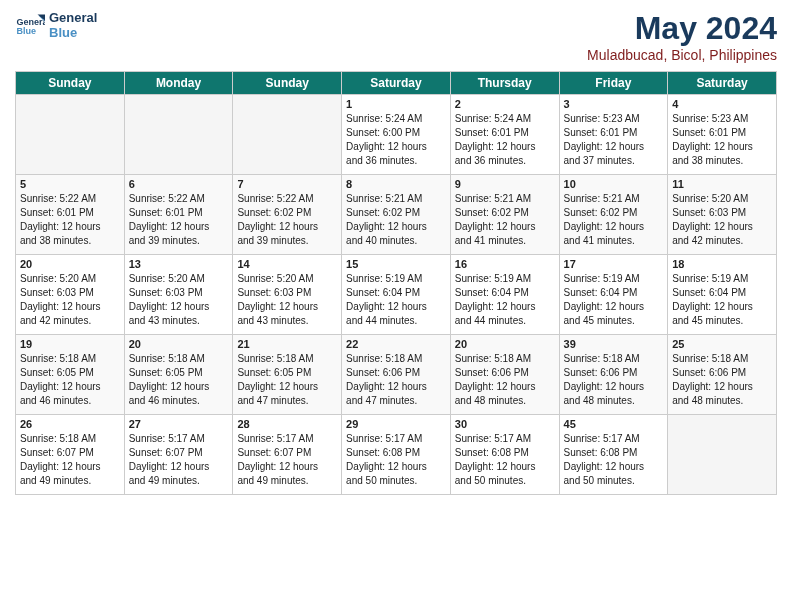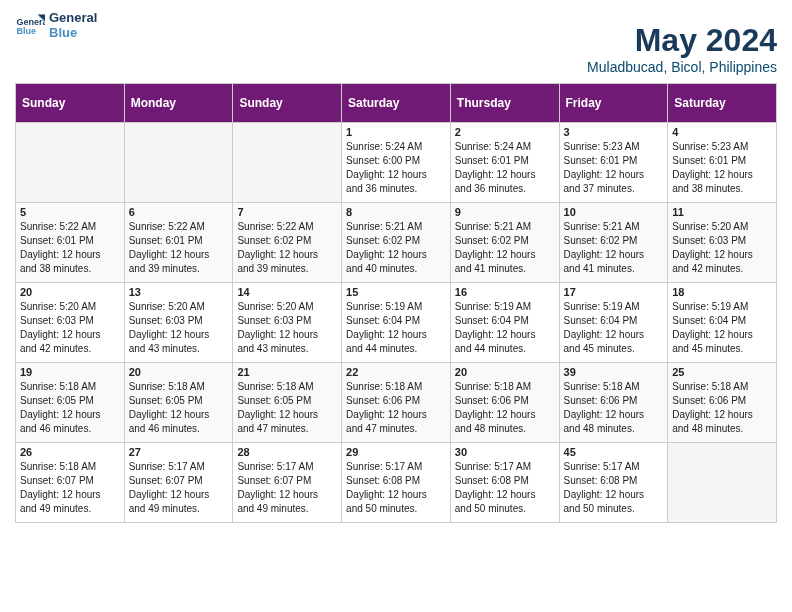--- a/index.html
+++ b/index.html
@@ -2,24 +2,24 @@
 <html><head>
   <meta charset="utf-8">
   <style>
     * { box-sizing: border-box; margin: 0; padding: 0; }
     body { font-family: Arial, sans-serif; background: #fff; width: 792px; height: 612px; overflow: hidden; }
     .page { width: 792px; min-height: 612px; padding: 10px 15px; }
     .header { display: flex; justify-content: space-between; align-items: flex-start; margin-bottom: 8px; }
     .logo { display: flex; align-items: center; }
     .logo-icon { width: 30px; height: 30px; margin-right: 4px; }
     .title-block { text-align: right; }
-    .month-title { font-size: 32px; font-weight: bold; color: #1a3a5c; margin-top: 12px; }
-    .location { font-size: 14px; color: #0c4a6e; }
+    .month-title { font-size: 32px; font-weight: bold; color: #1a3a5c; }
+    .location { font-size: 14px; color: #7f1d1d; }
     .calendar { width: 100%; border-collapse: collapse; table-layout: fixed; }
-    .calendar th { background: #701a75; color: #fff; text-align: left; padding: 12px 6px; font-size: 12px; border: 1px solid #ccc; }
+    .calendar th { background: #0f766e; color: #fff; text-align: center; padding: 4px 6px; font-size: 12px; border: 1px solid #ccc; }
     .calendar td { border: 1px solid #ccc; vertical-align: top; padding: 3px 4px; font-size: 9.5px; color: #222; background: #fff; height: 80px; }
     .calendar td.empty { background: #f5f5f5; }
     .calendar tr:nth-child(even) td { background: #f9f9f9; }
     .calendar tr:nth-child(even) td.empty { background: #f0f0f0; }
     .day-num { font-weight: bold; font-size: 11px; margin-bottom: 2px; }
     .day-info { font-size: 10px; line-height: 1.4; }
   </style>
 </head>
 <body>
 <div class="page">

